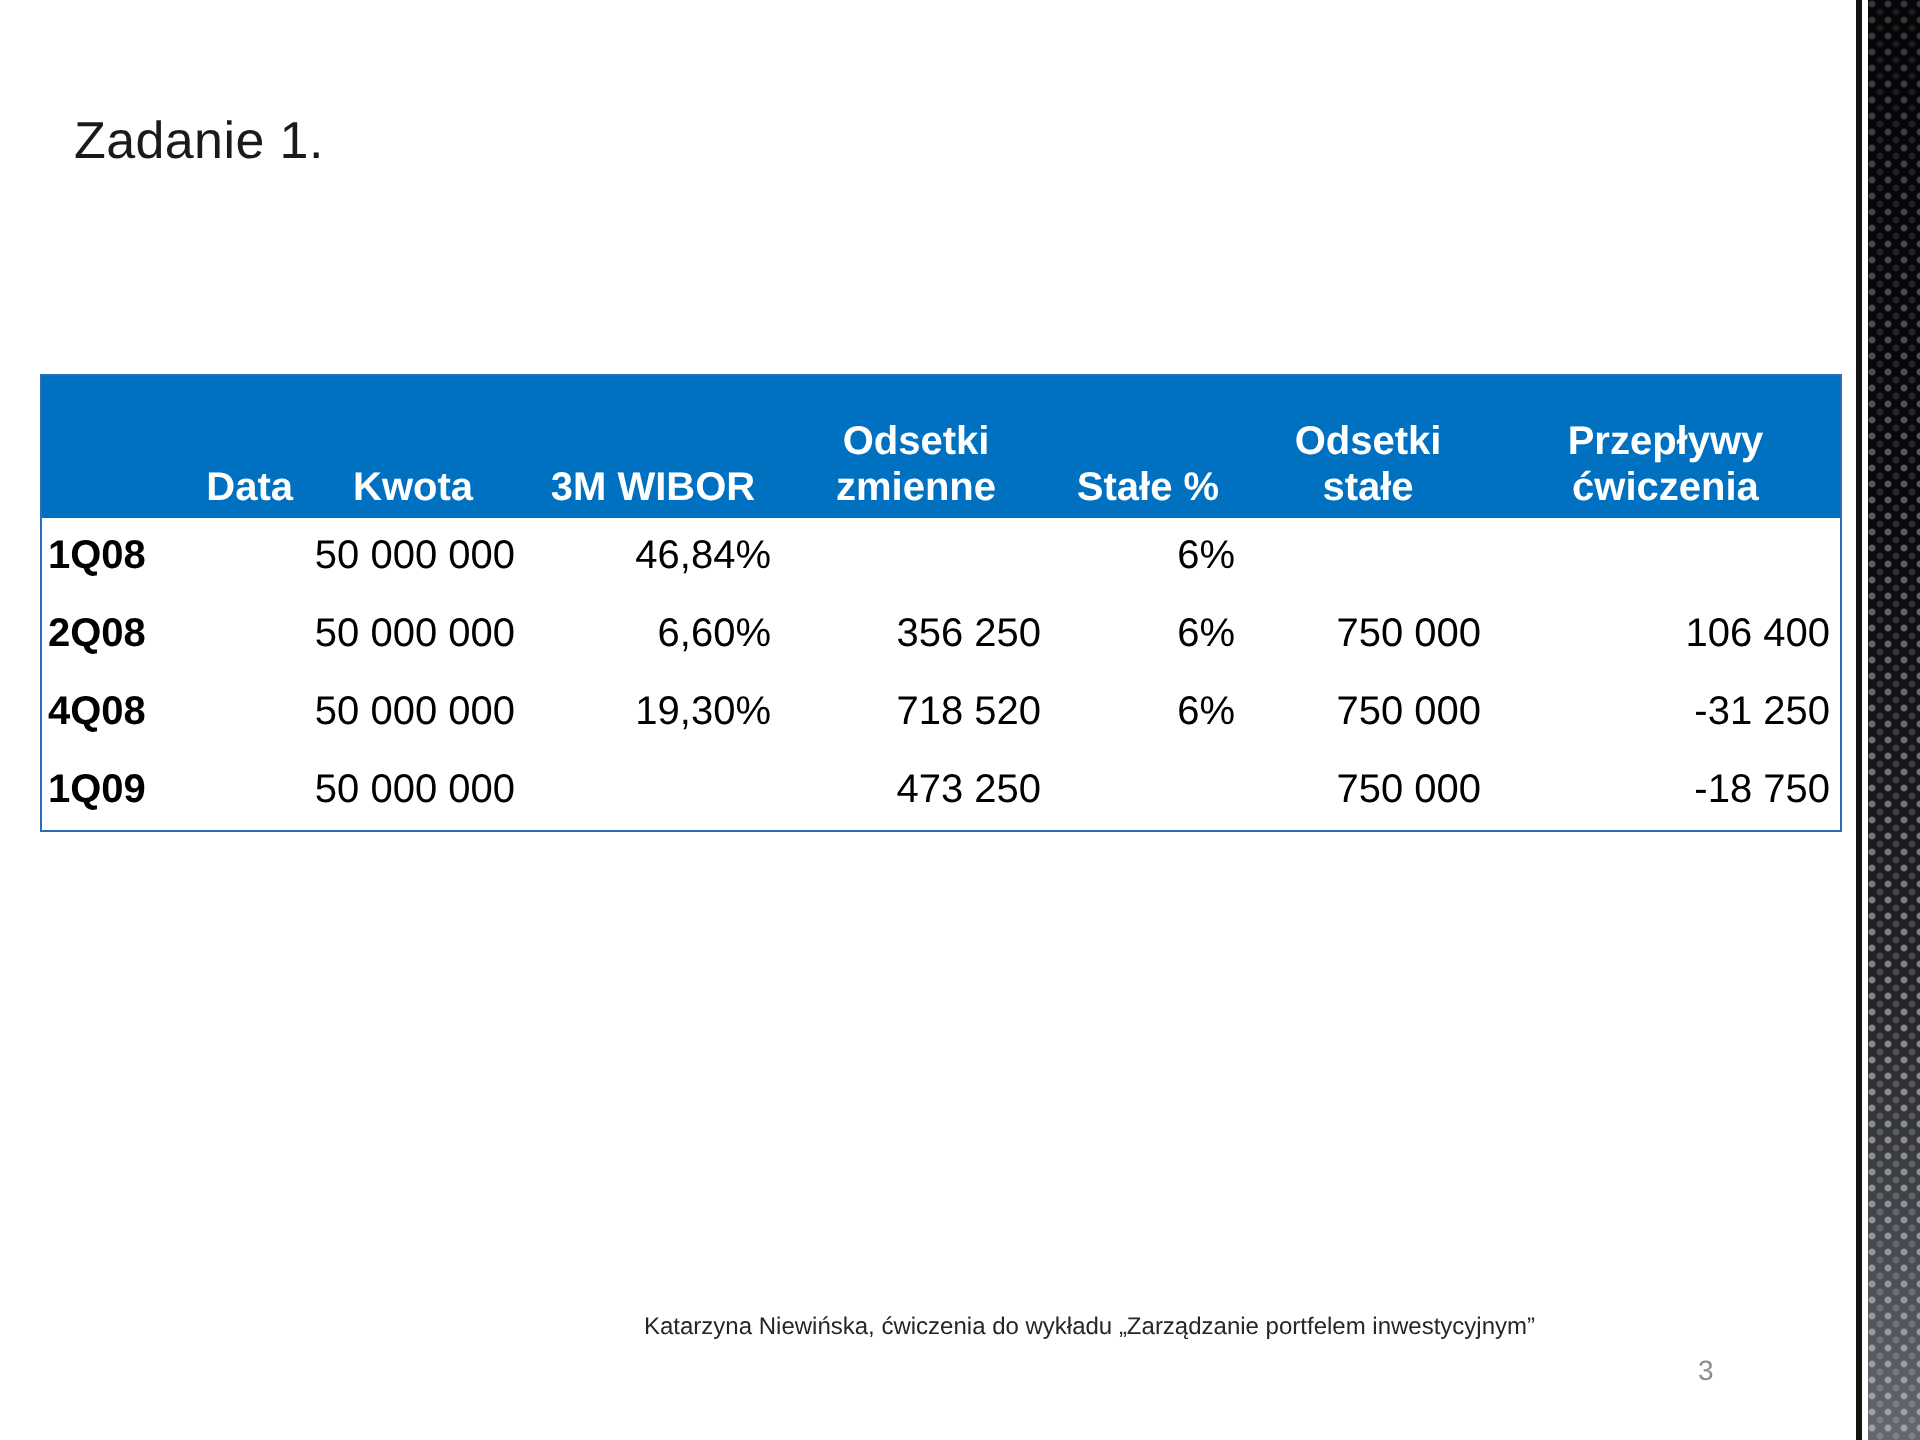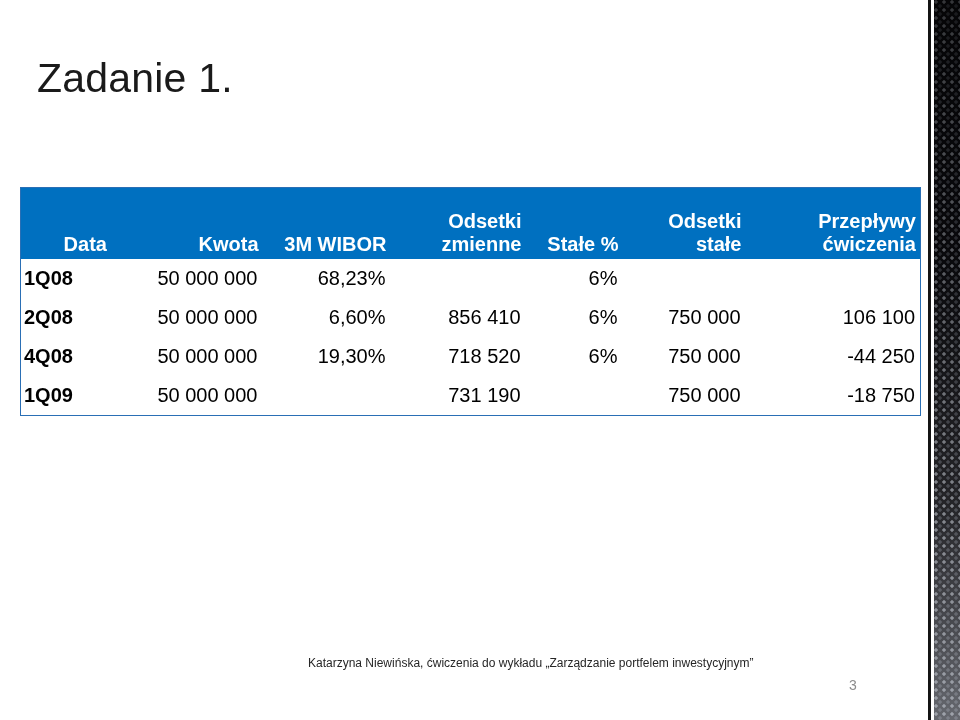--- a/index.html
+++ b/index.html
@@ -8,21 +8,21 @@
     position: relative;
     background: #ffffff;
     font-family: "Liberation Sans", "DejaVu Sans", sans-serif;
     overflow: hidden;
   }
 
   
   .slide-title {
     position: absolute;
     left: 37px; top: 55px;
-    font-size: 41px;
+    font-size: 26px;
     color: #1a1a1a;
     letter-spacing: 0.2px;
   }
 
   
   .tbl-wrap {
     position: absolute;
     left: 20px; top: 187px;
     width: 900px;
   }
@@ -34,43 +34,43 @@
   }
   table.cashflow th {
     background: #0070C0;
     color: #ffffff;
     font-weight: bold;
     font-size: 20px;
     line-height: 1.12;
     vertical-align: bottom;
     padding: 3px 4px 4px 4px;
     height: 64px;
-    text-align: right;
+    text-align: center;
   }
-  table.cashflow th.c0 { text-align: center; padding-left: 3px; }
+  table.cashflow th.c0 { text-align: right; padding-left: 3px; }
   table.cashflow td {
     font-size: 20px;
     color: #000000;
     height: 39px;
     vertical-align: middle;
     padding: 0 5px 0 3px;
     text-align: right;
     white-space: nowrap;
     overflow: hidden;
   }
   table.cashflow td.c0 {
     text-align: left;
     font-weight: bold;
     padding-left: 3px;
   }
 
   
   .footer-credit {
     position: absolute;
-    left: 308px; top: 656px;
+    left: 322px; top: 656px;
     font-size: 12px;
     color: #262626;
     white-space: nowrap;
     text-align: center;
   }
   .page-number {
     position: absolute;
     left: 849px; top: 677px;
     font-size: 14px;
     color: #8c8c8c;
@@ -119,49 +119,49 @@
         <th>Odsetki zmienne</th>
         <th>Stałe %</th>
         <th>Odsetki stałe</th>
         <th>Przepływy ćwiczenia</th>
       </tr>
     </thead>
     <tbody>
       <tr>
         <td class="c0">1Q08</td>
         <td>50 000 000</td>
-        <td>68,23%</td>
+        <td>46,84%</td>
         <td></td>
         <td>6%</td>
         <td></td>
         <td></td>
       </tr>
       <tr>
         <td class="c0">2Q08</td>
         <td>50 000 000</td>
         <td>6,60%</td>
-        <td>856 410</td>
+        <td>356 250</td>
         <td>6%</td>
         <td>750 000</td>
-        <td>106 100</td>
+        <td>106 400</td>
       </tr>
       <tr>
         <td class="c0">4Q08</td>
         <td>50 000 000</td>
         <td>19,30%</td>
         <td>718 520</td>
         <td>6%</td>
         <td>750 000</td>
-        <td>-44 250</td>
+        <td>-31 250</td>
       </tr>
       <tr>
         <td class="c0">1Q09</td>
         <td>50 000 000</td>
         <td></td>
-        <td>731 190</td>
+        <td>473 250</td>
         <td></td>
         <td>750 000</td>
         <td>-18 750</td>
       </tr>
     </tbody>
   </table>
 </div>
 
 <div class="footer-credit">Katarzyna Niewińska, ćwiczenia do wykładu „Zarządzanie portfelem inwestycyjnym”</div>
 <div class="page-number">3</div>

